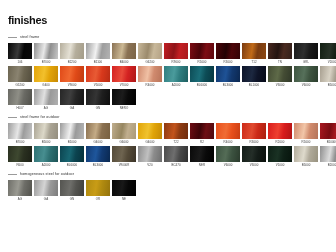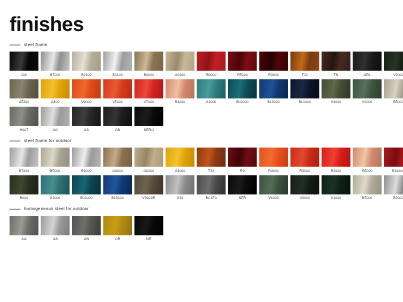--- a/index.html
+++ b/index.html
@@ -15,21 +15,21 @@
     color: #1a1a1a;
   }
   .page {
     width: 336px;
     height: 252px;
     box-sizing: border-box;
     padding: 14px 8px 0 8px;
     position: relative;
   }
   .page-title {
-    font-size: 17px;
+    font-size: 11px;
     font-weight: bold;
     letter-spacing: -0.3px;
     line-height: 13px;
     margin: 0 0 6px 0;
     color: #111111;
   }
   .section {
     margin-bottom: 2px;
   }
   .section-header {

